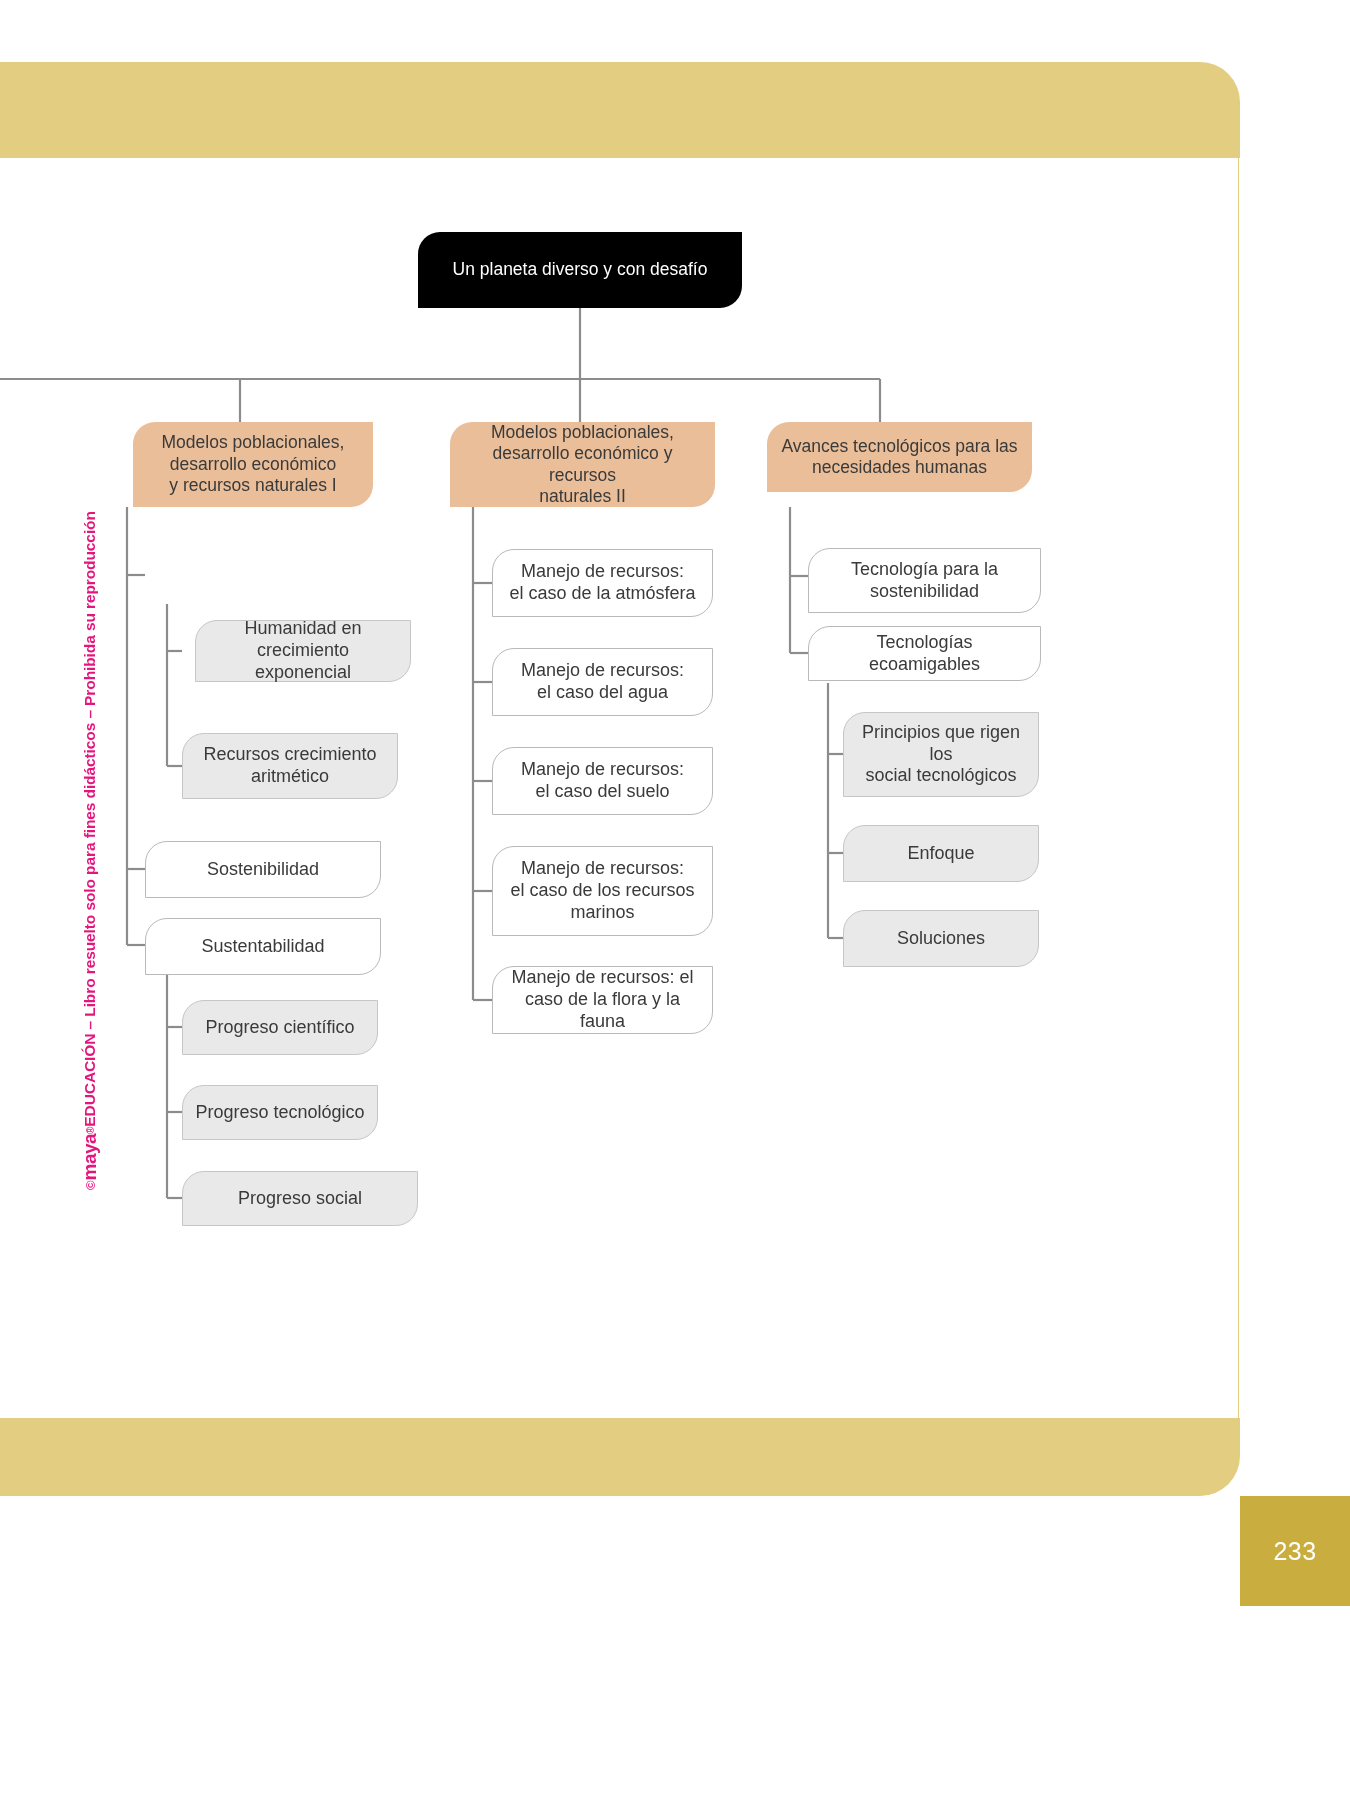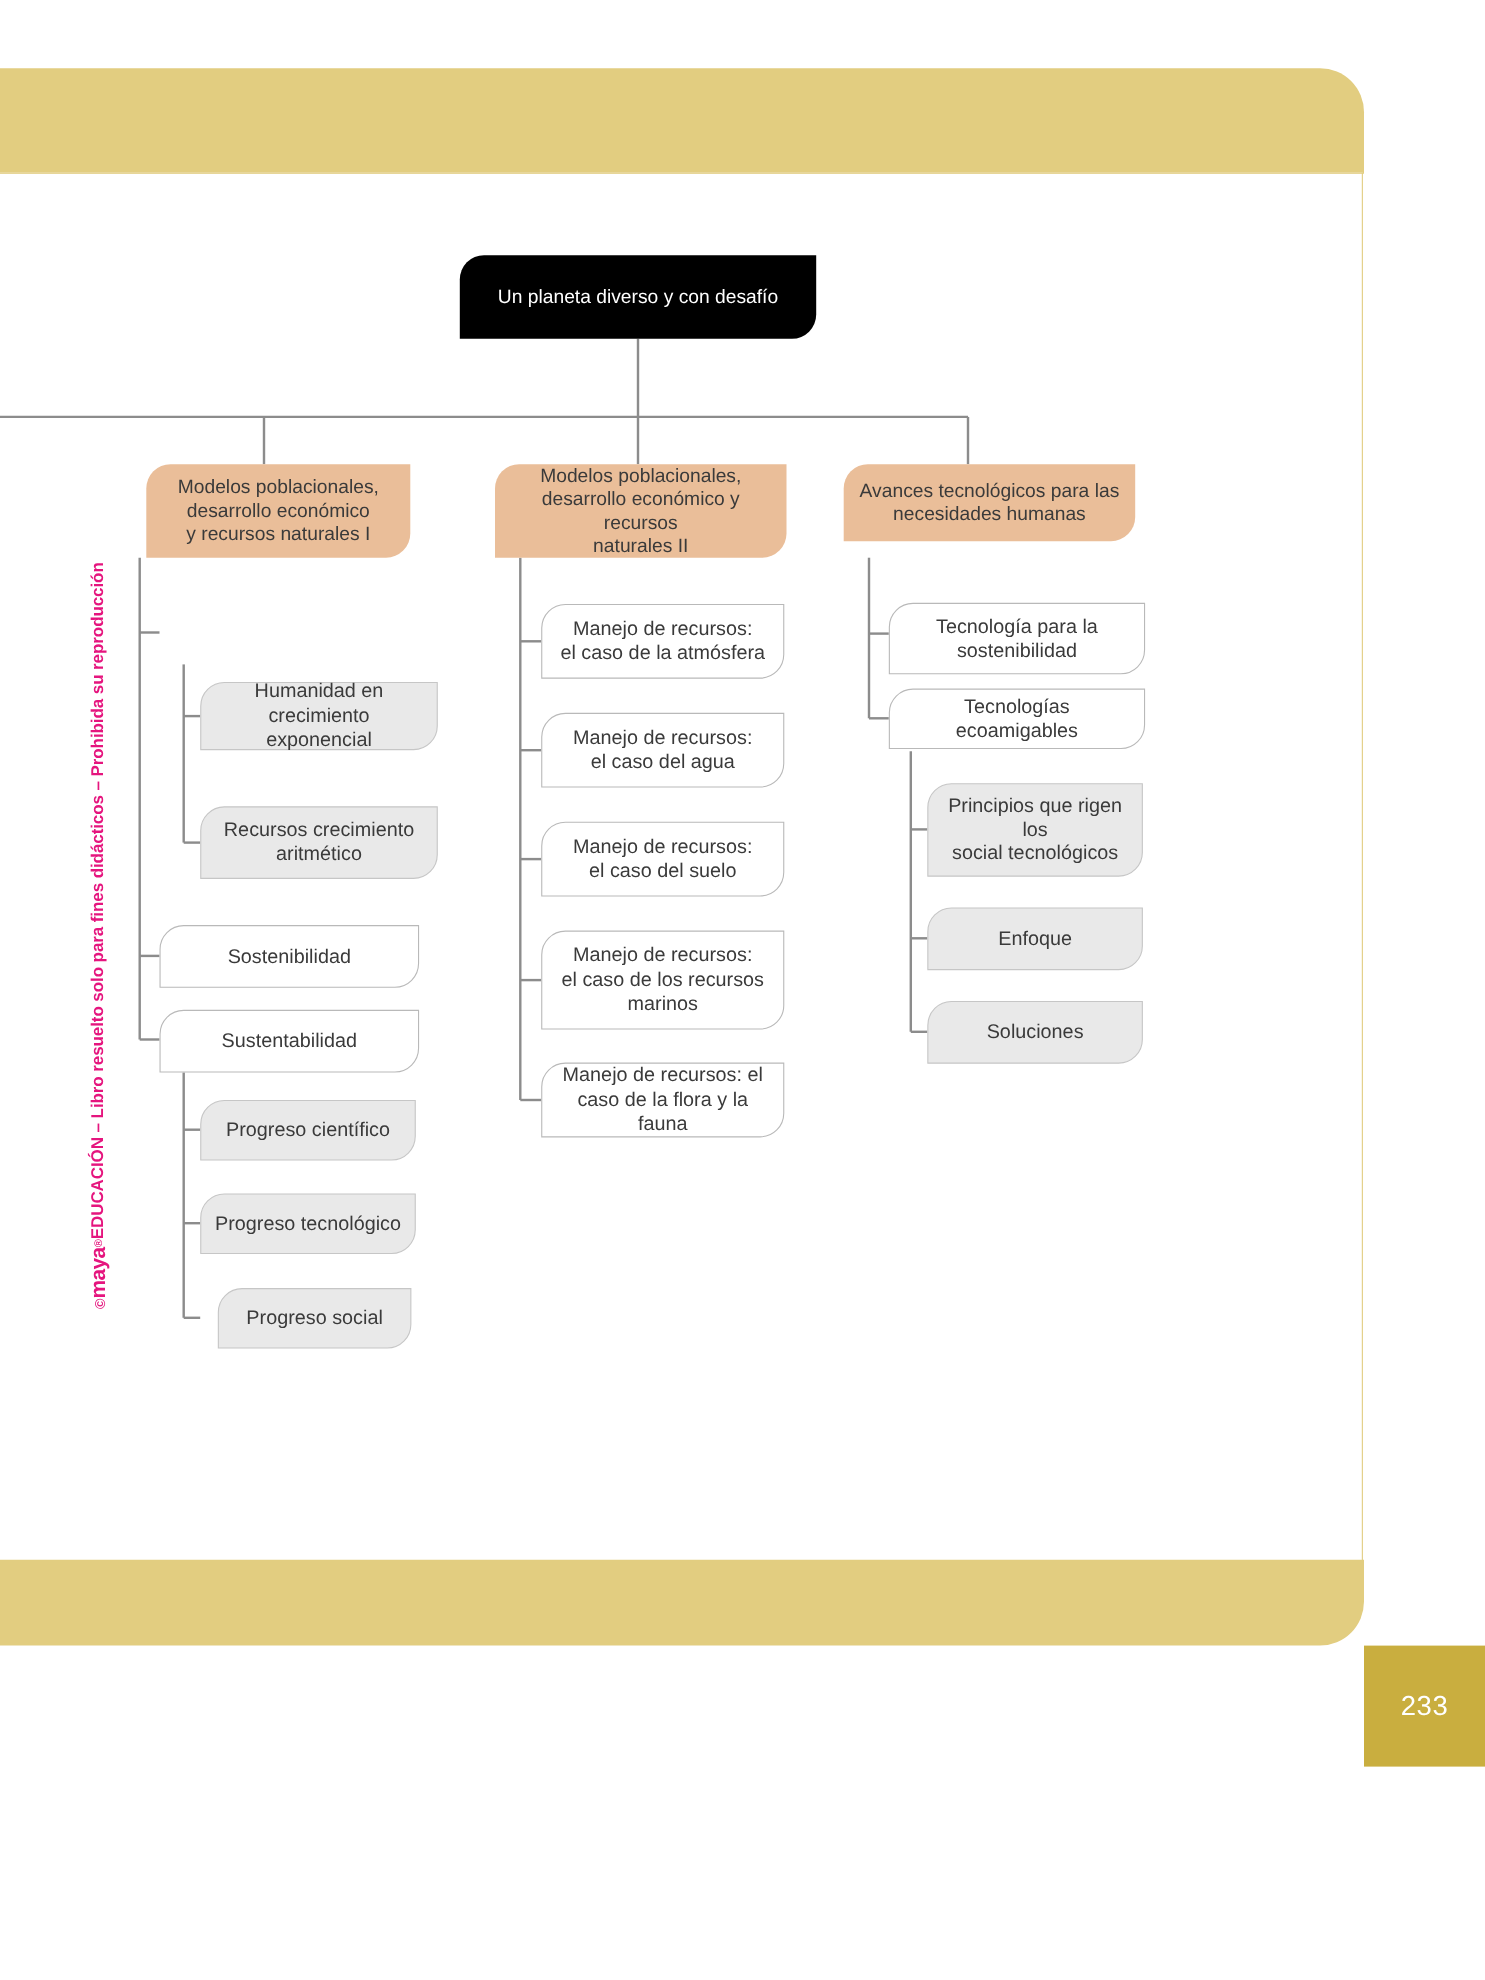--- a/index.html
+++ b/index.html
@@ -169,21 +169,21 @@
 desarrollo económico y recursos
 naturales II</span>
     </div>
 
     <div class="node shape n-l1" style="left:767px;top:422px;width:265px;height:70px;white-space:pre-line;">
       <span>Avances tecnológicos para las
 necesidades humanas</span>
     </div>
 
 
-    <div class="node shape n-gray" style="left:182px;top:620px;width:216px;height:62px;white-space:pre-line;">
+    <div class="node shape n-gray" style="left:195px;top:620px;width:216px;height:62px;white-space:pre-line;">
       <span>Humanidad en
 crecimiento exponencial</span>
     </div>
 
     <div class="node shape n-gray" style="left:182px;top:733px;width:216px;height:66px;white-space:pre-line;">
       <span>Recursos crecimiento
 aritmético</span>
     </div>
 
     <div class="node shape n-white" style="left:145px;top:841px;width:236px;height:57px;">
@@ -195,21 +195,21 @@
     </div>
 
     <div class="node shape n-gray" style="left:182px;top:1000px;width:196px;height:55px;">
       <span>Progreso científico</span>
     </div>
 
     <div class="node shape n-gray" style="left:182px;top:1085px;width:196px;height:55px;">
       <span>Progreso tecnológico</span>
     </div>
 
-    <div class="node shape n-gray" style="left:182px;top:1171px;width:176px;height:55px;margin-left:16px;">
+    <div class="node shape n-gray" style="left:182px;top:1171px;width:236px;height:55px;">
       <span>Progreso social</span>
     </div>
 
     <div class="node shape n-white" style="left:492px;top:549px;width:221px;height:68px;white-space:pre-line;">
       <span>Manejo de recursos:
 el caso de la atmósfera</span>
     </div>
 
     <div class="node shape n-white" style="left:492px;top:648px;width:221px;height:68px;white-space:pre-line;">
       <span>Manejo de recursos:

